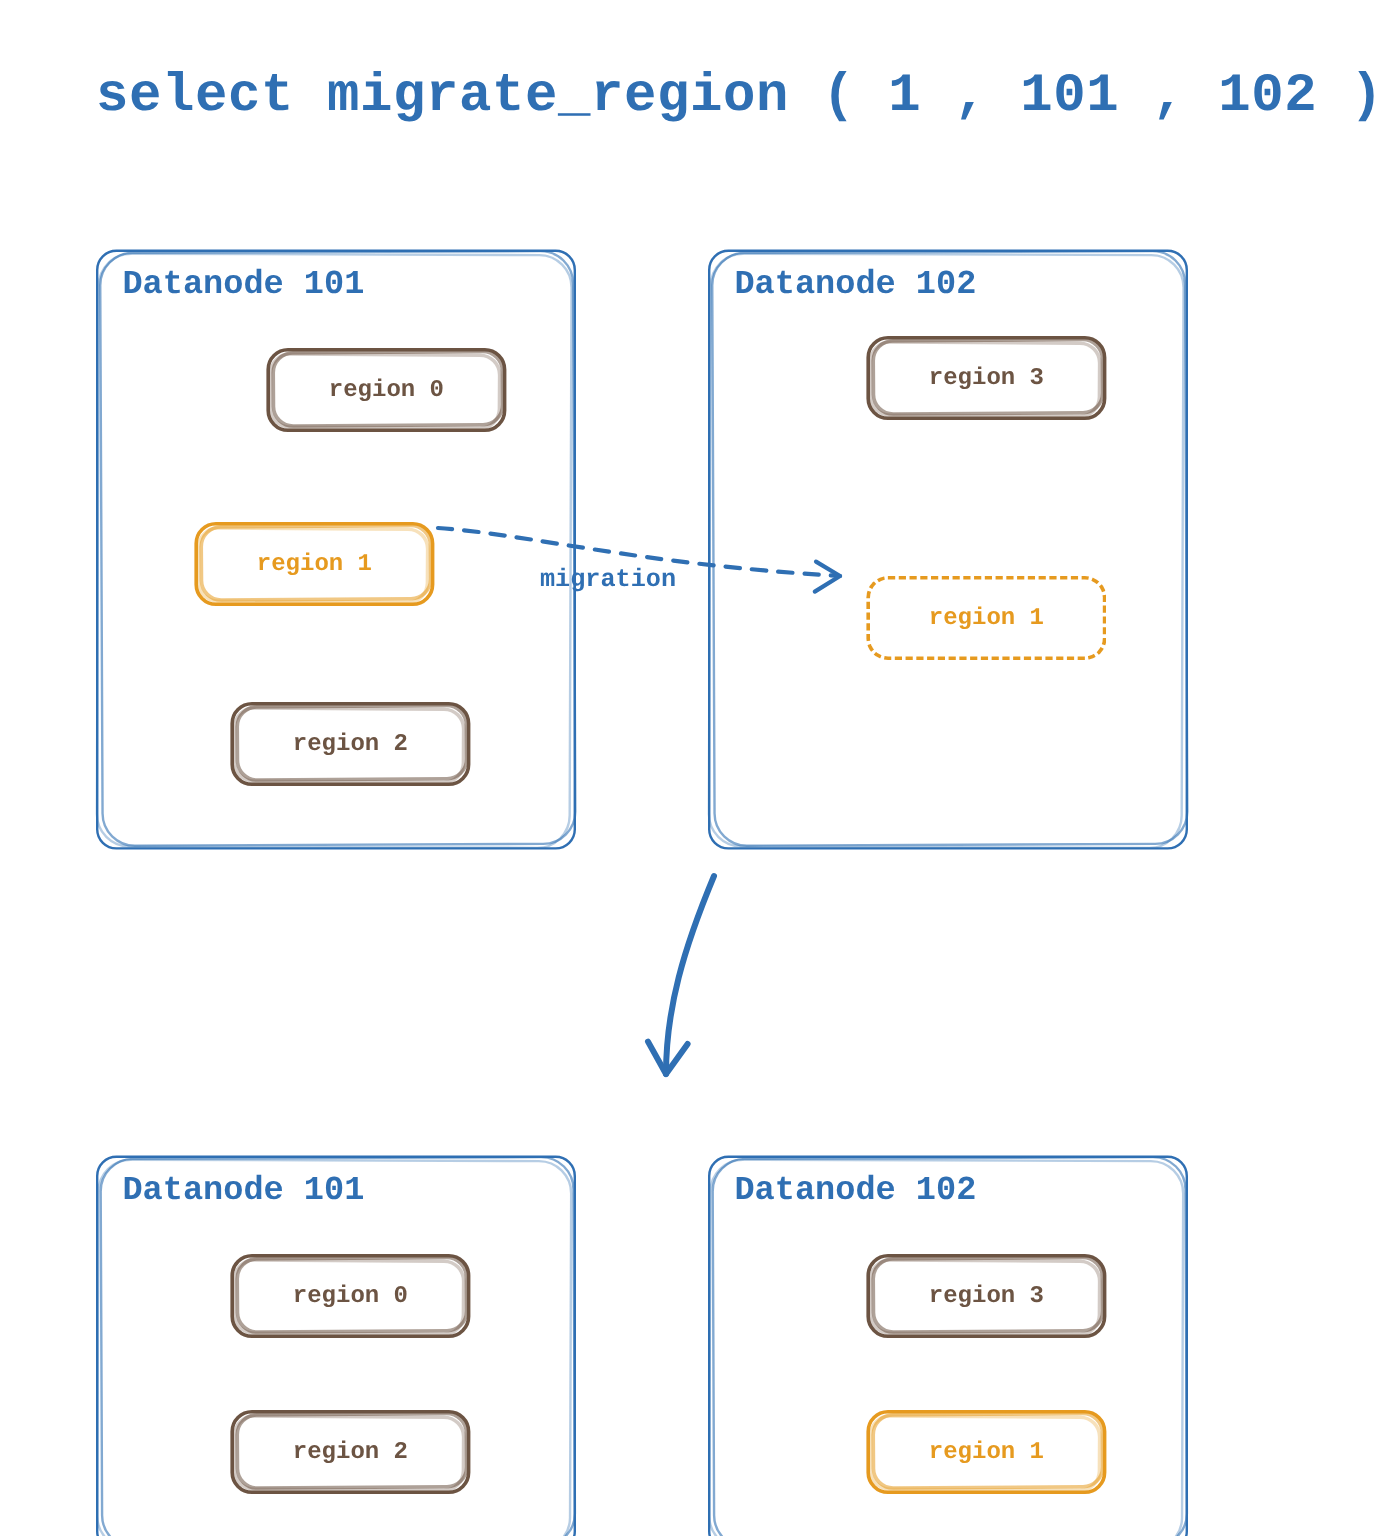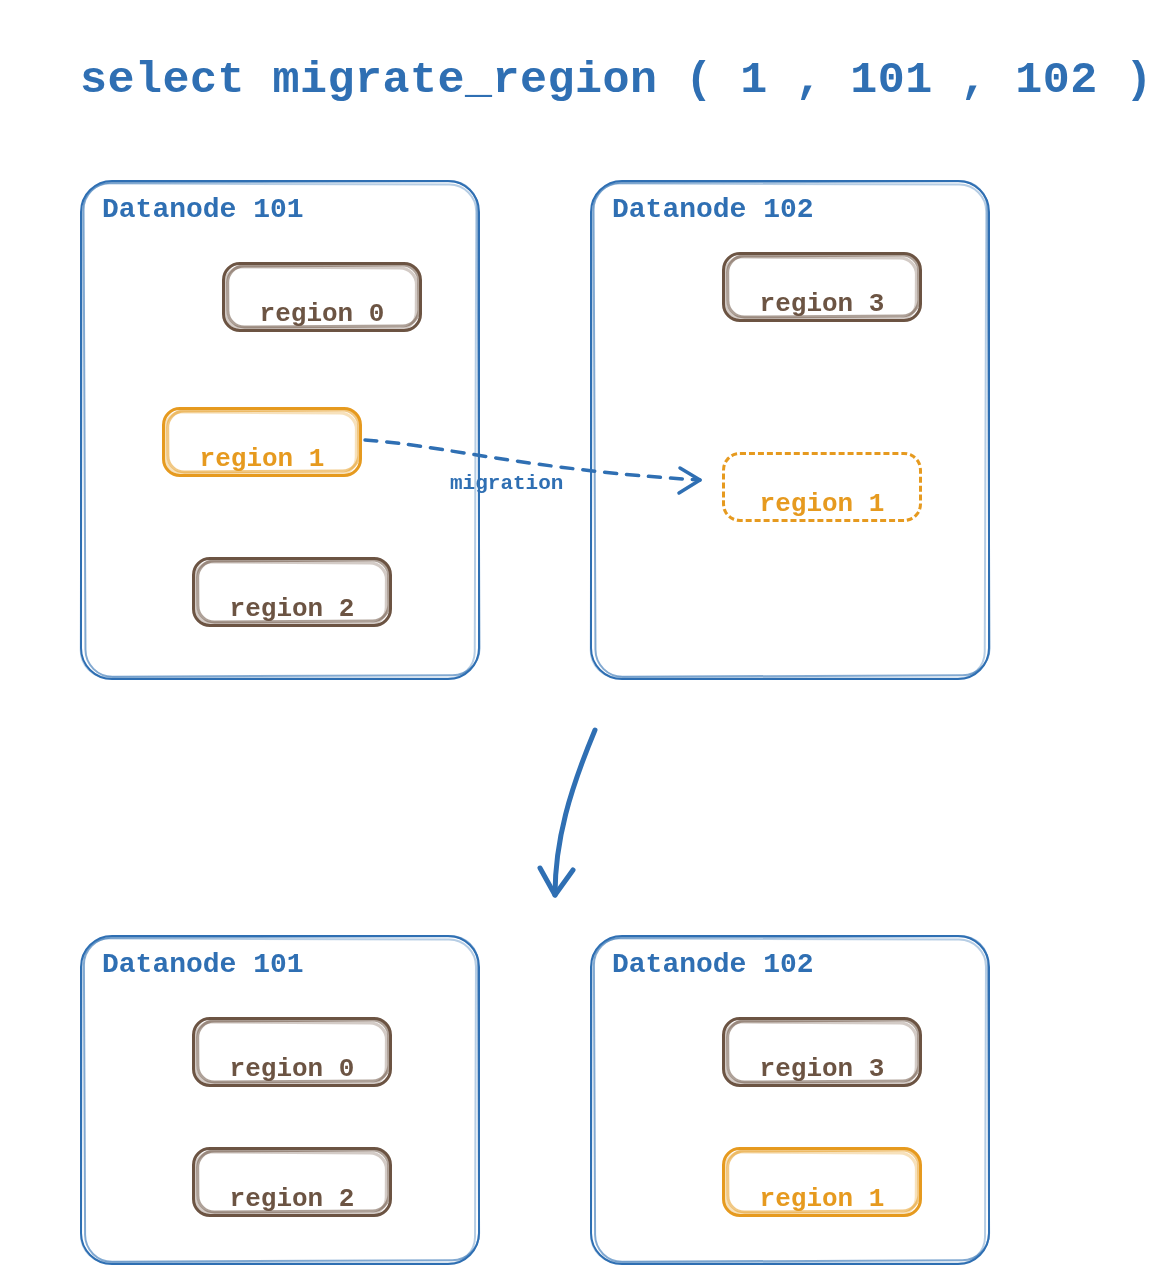--- a/index.html
+++ b/index.html
@@ -30,21 +30,22 @@
   }
   .title .kw  { color: #2f6fb3; }
   .title .fn  { color: #2f6fb3; }
   .title .par { color: #2f6fb3; }
   .title .num { color: #2f6fb3; }
   .title .sep { color: #2f6fb3; }
 
   
   .sketch-box {
     position: absolute;
-    border-radius: 32px;
+    border-radius: 17px;
+    margin-top: 28px;
   }
   .sketch-box::before,
   .sketch-box::after {
     content: "";
     position: absolute;
     inset: 0;
     border-radius: 28px;
     pointer-events: none;
   }
 
@@ -72,23 +73,23 @@
     color: #2f6fb3;
   }
 
   
   .region {
     position: absolute;
     width: 200px;
     height: 70px;
     border-radius: 18px;
     display: flex;
-    align-items: flex-end;
+    align-items: center;
     justify-content: center;
-    font-size: 26px;
+    font-size: 20px;
     font-weight: 700;
     background: #ffffff;
   }
   .region::before,
   .region::after {
     content: "";
     position: absolute;
     inset: 0;
     border-radius: 18px;
     pointer-events: none;

